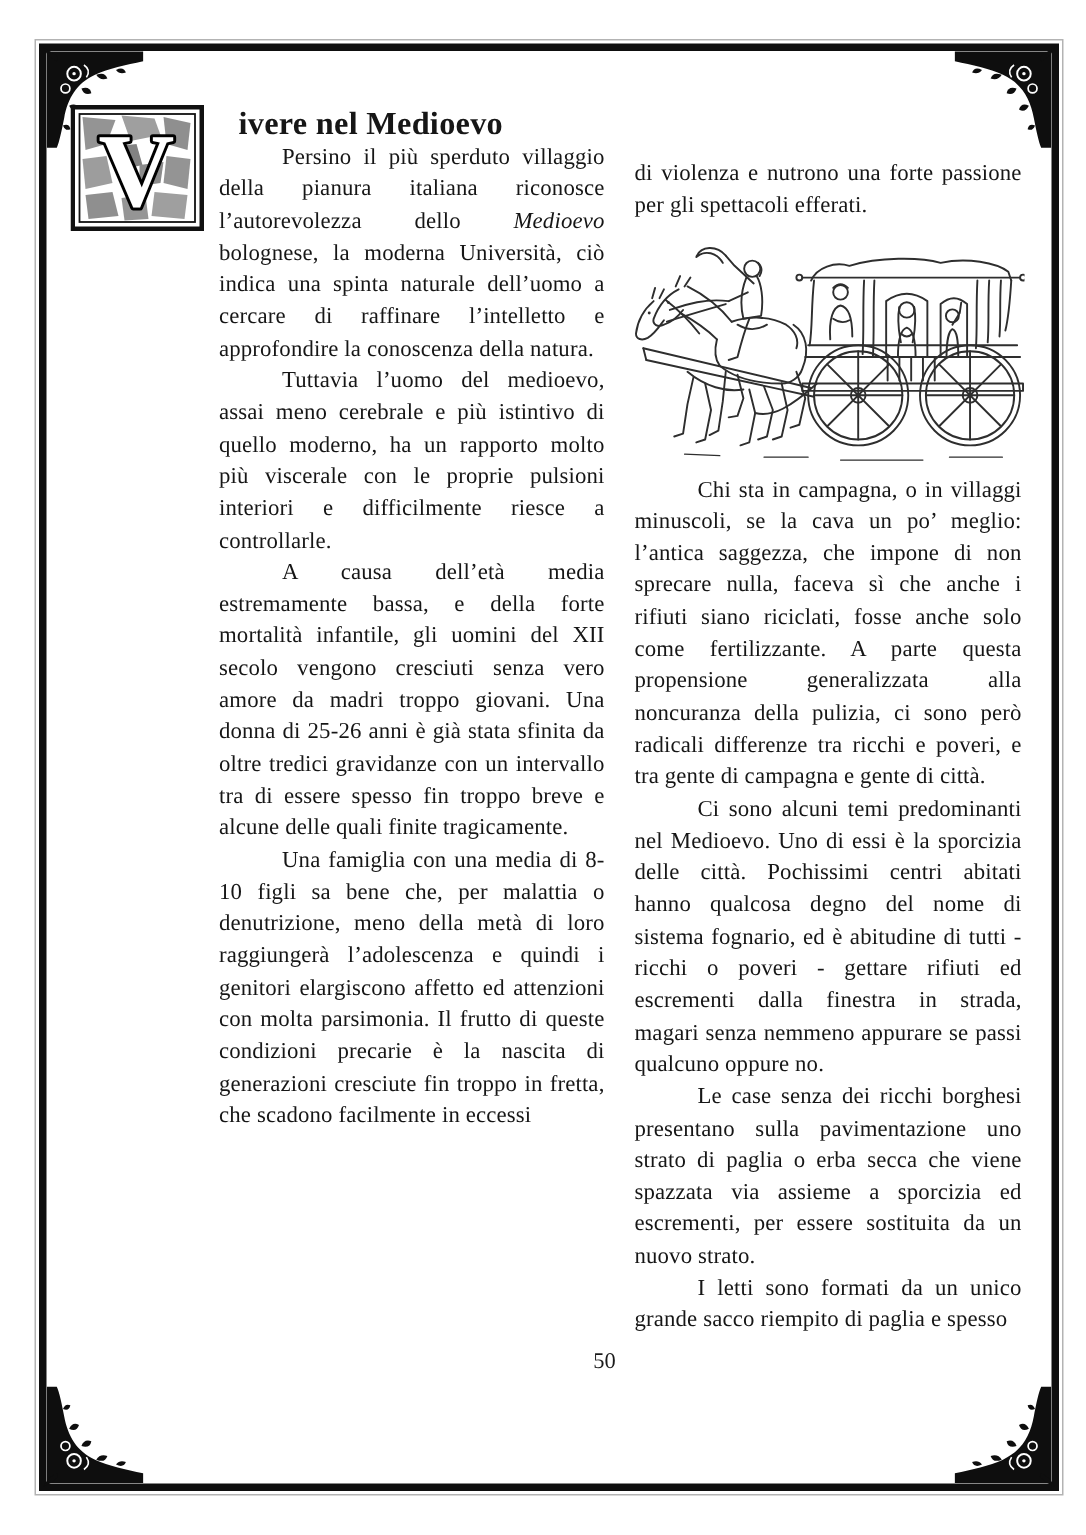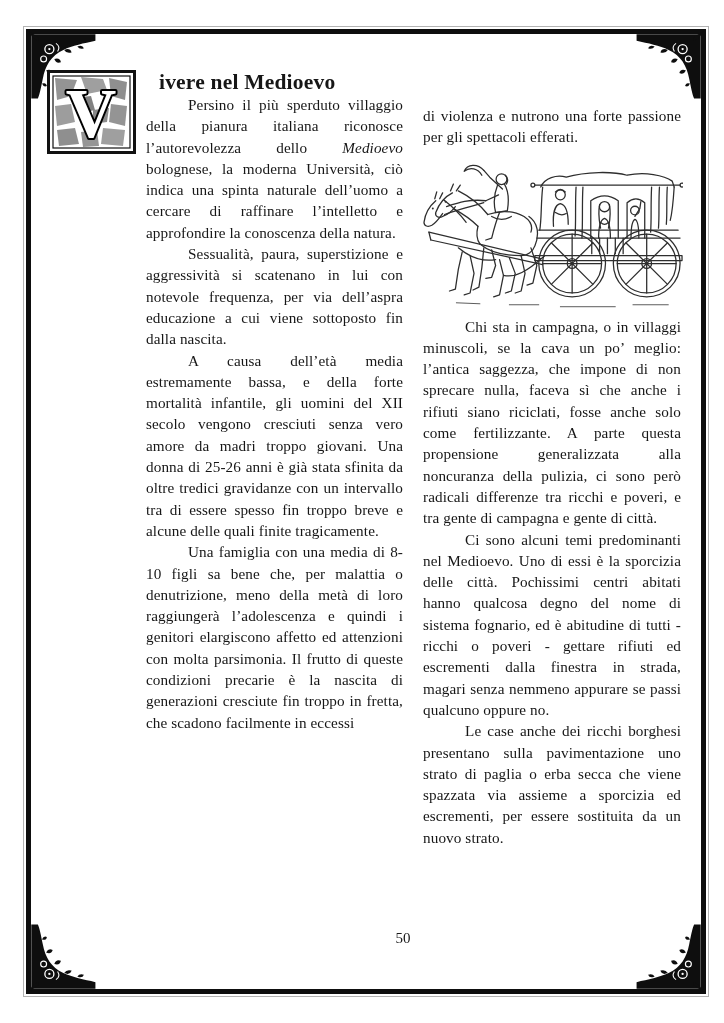--- a/index.html
+++ b/index.html
@@ -40,21 +40,21 @@
   h2.section{
     font-size:17.5px; line-height:20px; font-weight:bold;
     margin:19px 0 10px 13px; text-align:left;
   }
   .col-right h2.section{ margin:18px 0 7px 0; }
 
   figure.illustration{ margin:16px 0 0 0; width:260px; height:152px; }
   figure.illustration svg{ display:block; }
 
   .page-number{
-    position:absolute; left:386px; top:930px; width:34px;
+    position:absolute; left:386px; top:900px; width:34px;
     text-align:center; font-size:15px; color:#1a1a1a;
   }
   .eng{ stroke:#2e2e2e; stroke-width:1.3; fill:none; stroke-linecap:round; stroke-linejoin:round; }
   .eng-thin{ stroke:#2e2e2e; stroke-width:0.8; fill:none; stroke-linecap:round; }
 </style>
 </head>
 <body>
 
 <div class="page">
 
@@ -130,21 +130,21 @@
         <path d="M26,28 L44,26 L48,40 L30,44 Z" fill="#7c7c7c"></path>
         <path d="M46,40 L62,38 L60,52 L46,54 Z" fill="#858585"></path>
       </g>
       <text x="44" y="67" text-anchor="middle" font-family="Liberation Serif, serif" font-weight="bold" font-size="70" fill="#ffffff" stroke="#000000" stroke-width="4" paint-order="stroke" stroke-linejoin="round">V</text>
     </svg>
   </div>
 
   <div class="col col-left">
     <h1 class="title">ivere nel Medioevo</h1>
     <p><span>Persino il più sperduto villaggio della pianura italiana riconosce l’autorevolezza dello </span><i>Medioevo</i><span> bolognese, la moderna Università, ciò indica una spinta naturale dell’uomo a cercare di raffinare l’intelletto e approfondire la conoscenza della natura.</span></p>
-    <p>Sessualità, paura, superstizione e aggressività si scatenano in lui con notevole frequenza, per via dell’aspra educazione a cui viene sottoposto fin dalla nascita.</p>
+    <p>Tuttavia l’uomo del medioevo, assai meno cerebrale e più istintivo di quello moderno, ha un rapporto molto più viscerale con le proprie pulsioni interiori e difficilmente riesce a controllarle.</p>
     <p>A causa dell’età media estremamente bassa, e della forte mortalità infantile, gli uomini del XII secolo vengono cresciuti senza vero amore da madri troppo giovani. Una donna di 25-26 anni è già stata sfinita da oltre tredici gravidanze con un intervallo tra di essere spesso fin troppo breve e alcune delle quali finite tragicamente.</p>
     <p>Una famiglia con una media di 8-10 figli sa bene che, per malattia o denutrizione, meno della metà di loro raggiungerà l’adolescenza e quindi i genitori elargiscono affetto ed attenzioni con molta parsimonia. Il frutto di queste condizioni precarie è la nascita di generazioni cresciute fin troppo in fretta, che scadono facilmente in eccessi</p>
   </div>
 
   <div class="col col-right">
     <p class="cont">di violenza e nutrono una forte passione per gli spettacoli efferati.</p>
 
     <figure class="illustration">
       <svg width="260" height="152" viewBox="0 0 265 152">
 
@@ -240,18 +240,19 @@
           <circle class="eng" cx="228" cy="100" r="5"></circle>
           <path class="eng" d="M228,70 L228,130 M198,100 L258,100 M207,79 L249,121 M249,79 L207,121"></path>
         </g>
 
         <path class="eng-thin" d="M34,140 L58,141 M88,142 L118,142 M140,144 L196,144 M214,142 L250,142"></path>
       </svg>
     </figure>
 
     <p>Chi sta in campagna, o in villaggi minuscoli, se la cava un po’ meglio: l’antica saggezza, che impone di non sprecare nulla, faceva sì che anche i rifiuti siano riciclati, fosse anche solo come fertilizzante. A parte questa propensione generalizzata alla noncuranza della pulizia, ci sono però radicali differenze tra ricchi e poveri, e tra gente di campagna e gente di città.</p>
     <p>Ci sono alcuni temi predominanti nel Medioevo. Uno di essi è la sporcizia delle città. Pochissimi centri abitati hanno qualcosa degno del nome di sistema fognario, ed è abitudine di tutti - ricchi o poveri - gettare rifiuti ed escrementi dalla finestra in strada, magari senza nemmeno appurare se passi qualcuno oppure no.</p>
-    <p>Le case anche dei ricchi borghesi presentano sulla pavimentazione uno strato di paglia o erba secca che viene spazzata via assieme a sporcizia ed escrementi, per essere sostituita da un nuovo strato.</p>
+    <p>Le case senza dei ricchi borghesi presentano sulla pavimentazione uno strato di paglia o erba secca che viene spazzata via assieme a sporcizia ed escrementi, per essere sostituita da un nuovo strato.</p>
+    <p>I letti sono formati da un unico grande sacco riempito di paglia e spesso</p>
   </div>
 
   <div class="page-number">50</div>
 
 </div>
 
 </body></html>

